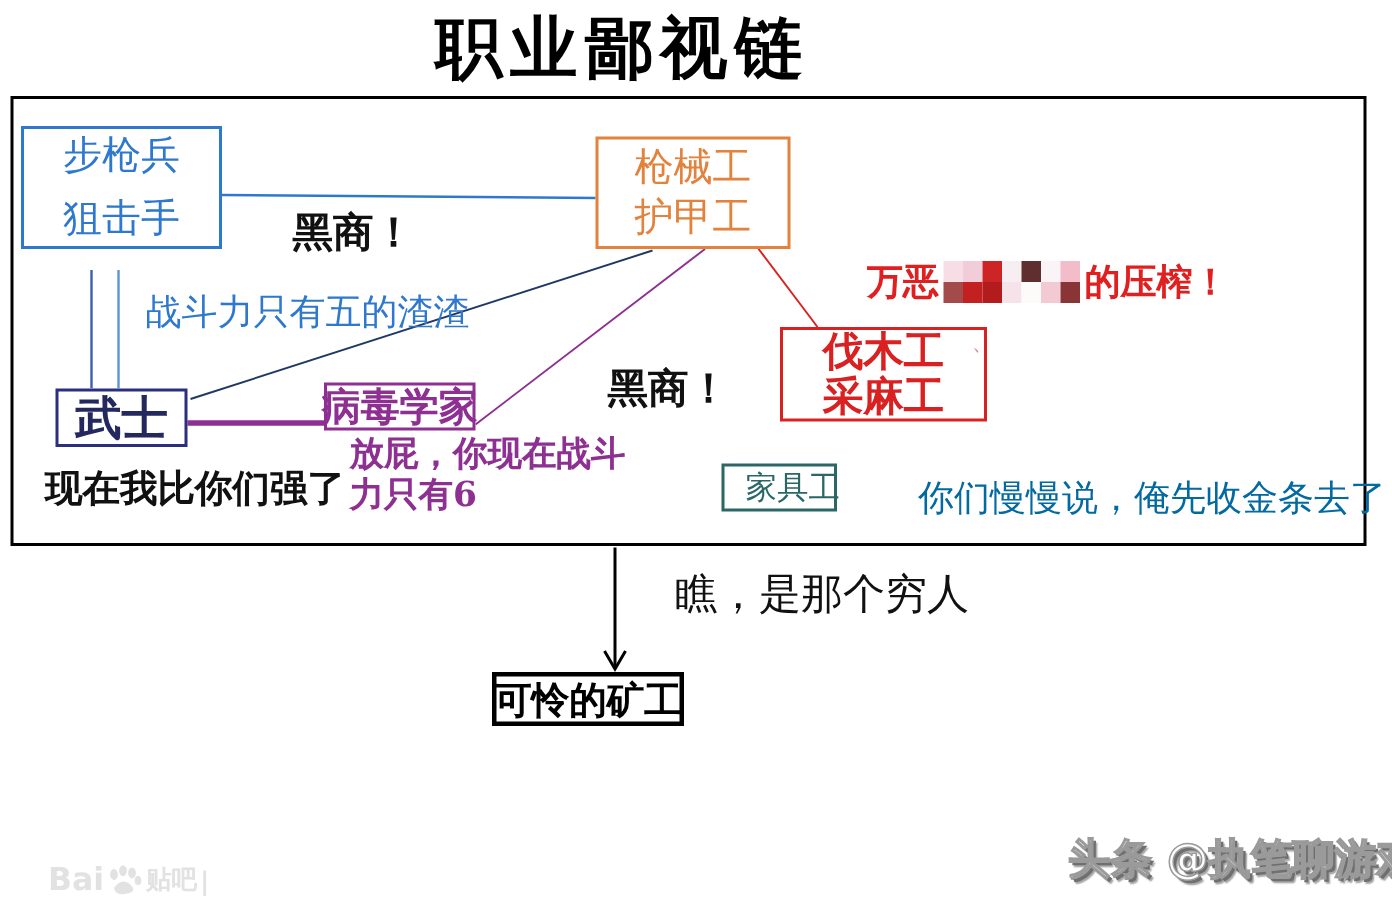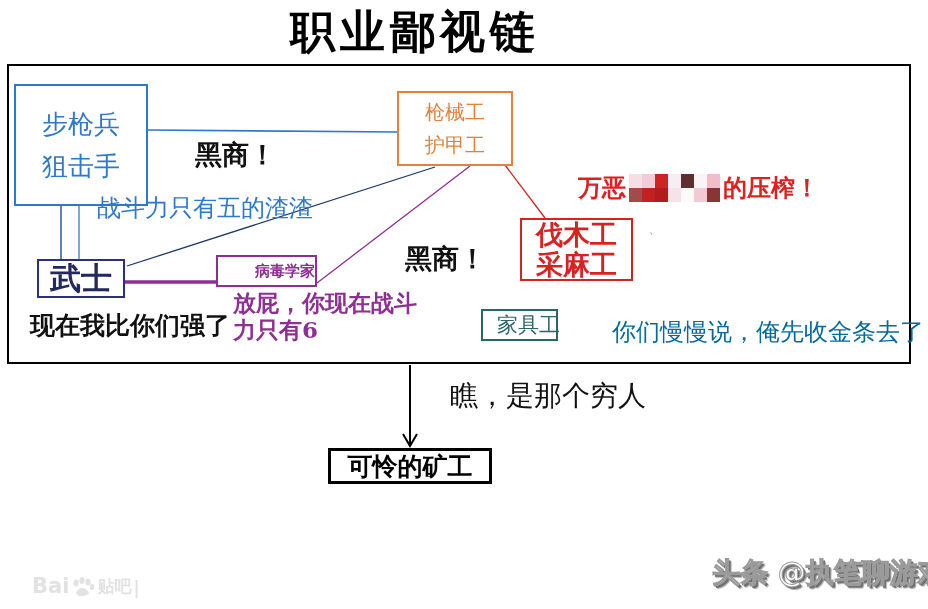--- a/index.html
+++ b/index.html
@@ -10,33 +10,33 @@
   .abs{position:absolute;}
   #title{
     left:290px;top:2px;font-size:45px;font-weight:bold;color:#000;
     letter-spacing:5px;white-space:nowrap;
   }
   #main-frame{
     left:7px;top:64px;width:900px;height:296px;border:2px solid #000;background:transparent;
   }
   .dbox{display:flex;flex-direction:column;align-items:center;justify-content:center;
     text-align:center;box-sizing:border-box;white-space:nowrap;background:#fff;}
-  #box-rifleman{left:14px;top:84px;width:134px;height:122px;border:2px solid #2e78cd;
+  #box-rifleman{left:14px;top:84px;width:134px;height:82px;border:2px solid #2e78cd;
     color:#2e78cd;font-size:26px;line-height:42px;}
-  #box-gunsmith{left:397px;top:91px;width:116px;height:75px;border:2px solid #e2823c;
-    color:#e2823c;font-size:20px;line-height:33px;}
-  #box-lumberjack{left:520px;top:218px;width:113px;height:63px;border:2px solid #d92121;
+  #box-gunsmith{left:397px;top:91px;width:130px;height:75px;border:2px solid #e2823c;
+    color:#e2823c;font-size:26px;line-height:33px;}
+  #box-lumberjack{left:520px;top:218px;width:138px;height:63px;border:2px solid #d92121;
     color:#d92121;font-size:27px;line-height:30px;font-weight:bold;}
   #box-warrior{left:37px;top:259px;width:88px;height:39px;border:2px solid #2a2f7e;
     color:#23285f;font-size:31px;font-weight:bold;}
   #box-virologist{left:216px;top:255px;width:101px;height:32px;border:2px solid #8e2f92;
-    color:#8e2f92;font-size:15px;font-weight:bold;align-items:flex-end;}
+    color:#8e2f92;font-size:26px;font-weight:bold;}
   #box-furniture{left:481px;top:309px;width:77px;height:32px;border:2px solid #2b6767;
     color:#2b6767;font-size:21px;padding-left:18px;}
-  #box-miner{left:328px;top:448px;width:164px;height:36px;border:3px solid #000;
+  #box-miner{left:328px;top:448px;width:128px;height:36px;border:3px solid #000;
     color:#000;font-size:25px;font-weight:bold;}
   .note{white-space:nowrap;}
   #lbl-heishang1{left:195px;top:137px;font-size:27px;font-weight:bold;color:#111;}
   #lbl-heishang2{left:405px;top:241px;font-size:27px;font-weight:bold;color:#111;}
   #lbl-combat5{left:97px;top:192px;font-size:24px;font-weight:normal;color:#2e78cd;}
   #lbl-now-stronger{left:30px;top:309px;font-size:25px;font-weight:bold;color:#111;}
   #lbl-fart{left:233px;top:289px;font-size:23px;font-weight:bold;color:#8e2f92;line-height:27px;}
   #lbl-collect-gold{left:576px;top:316px;font-size:24px;color:#0369a1;margin-left:36px;}
   #lbl-look-poor{left:450px;top:377px;font-size:28px;color:#111;}
   #exploit-row{left:578px;top:172px;display:flex;align-items:center;gap:3px;

